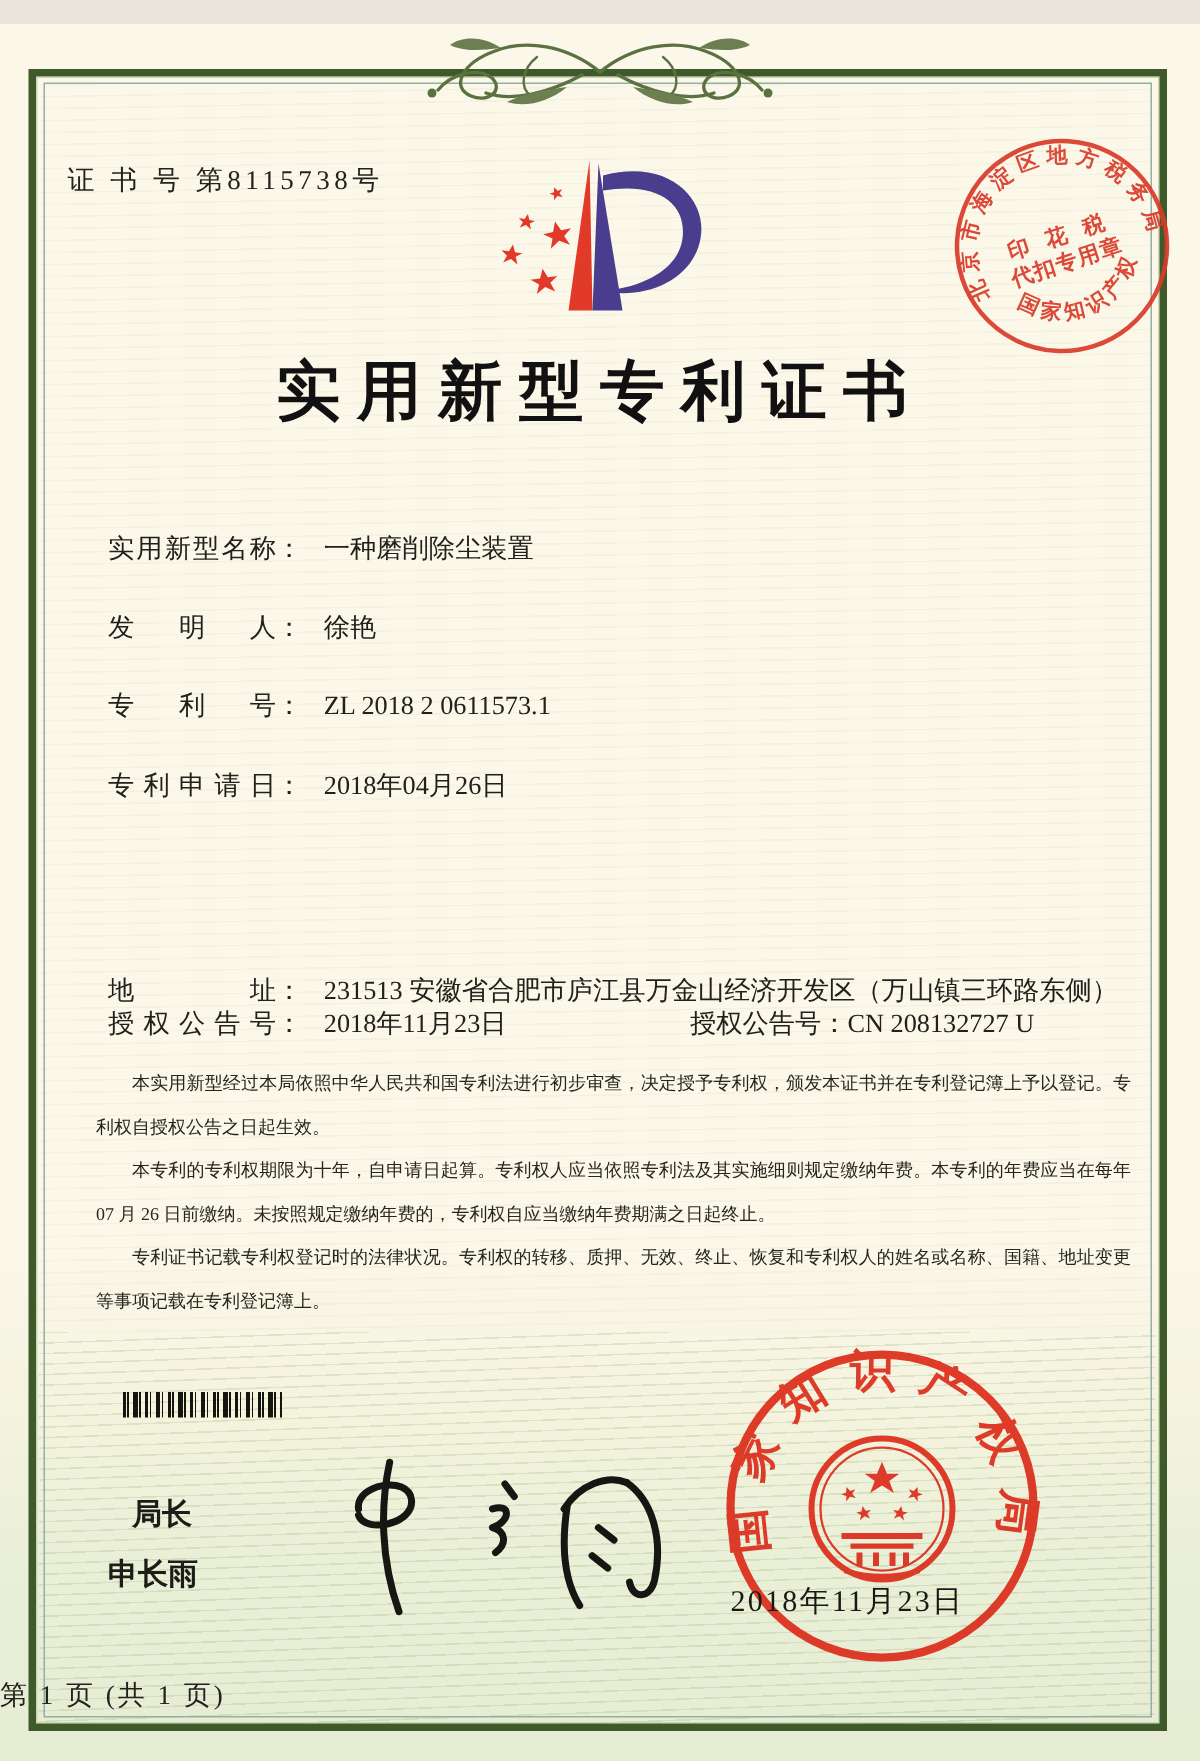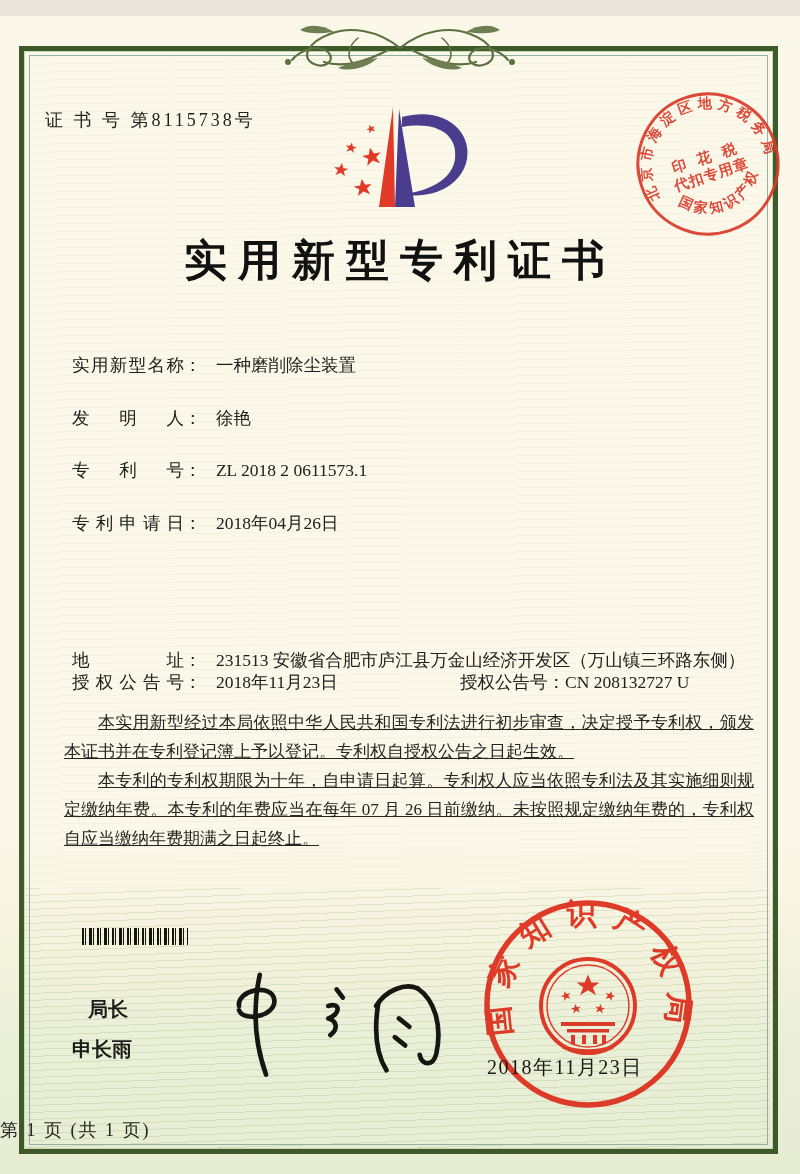--- a/index.html
+++ b/index.html
@@ -19,21 +19,21 @@
   .frame-outer{position:absolute;left:19px;top:30px;right:22px;bottom:36px;border:5px solid #3e5a2b;box-shadow:inset 0 0 0 1px #c9d8b0;}
   .frame-inner{position:absolute;left:29px;top:39px;right:32px;bottom:45px;border:1px solid #93b0a4;}
   .cert-no{position:absolute;left:45px;top:92px;font-size:18px;letter-spacing:3px;color:#23231e;}
   .title{position:absolute;left:0;right:0;top:216px;text-align:center;font-size:43px;font-weight:700;letter-spacing:11px;color:#111;}
   .row{position:absolute;left:72px;font-size:17.5px;line-height:26px;white-space:nowrap;}
   .row .lbl{display:inline-block;width:112px;text-align:justify;text-align-last:justify;vertical-align:top;}
   .row .colon{display:inline-block;vertical-align:top;}
   .row .val{display:inline-block;margin-left:10px;vertical-align:top;}
   .row .val.wrap{white-space:normal;width:552px;}
   .row .right-col{position:absolute;left:388px;top:0;white-space:nowrap;}
-  .body-text{position:absolute;left:64px;top:692px;width:690px;font-size:17px;line-height:29px;text-align:justify;color:#26261f;text-decoration:underline;}
+  .body-text{position:absolute;left:64px;top:692px;width:690px;font-size:12px;line-height:29px;text-align:justify;color:#26261f;}
   .body-text p{margin:0;text-indent:2em;}
   .barcode{position:absolute;left:82px;top:912px;width:106px;height:17px;
     background:repeating-linear-gradient(90deg,#15150f 0 2px,transparent 2px 3px,#15150f 3px 4px,transparent 4px 7px,#15150f 7px 10px,transparent 10px 11px,#15150f 11px 12px,transparent 12px 15px);}
   .signer-title{position:absolute;left:88px;top:980px;font-family:Liberation Serif, serif;font-weight:700;font-size:20px;color:#1c1c18;}
   .signer-name{position:absolute;left:72px;top:1020px;font-family:"Liberation Sans","DejaVu Sans",sans-serif;font-weight:700;font-size:20px;color:#1c1c18;}
   .signature-svg{position:absolute;left:212px;top:942px;}
   .tax-stamp{position:absolute;left:630px;top:70px;opacity:.92;}
   .logo-svg{position:absolute;left:318px;top:83px;}
   .ornament-svg{position:absolute;left:238px;top:2px;}
   .seal-svg{position:absolute;left:478px;top:878px;opacity:.95;}
@@ -124,20 +124,21 @@
   </div>
   <div class="row" style="top:653px">
     <span class="lbl">授权公告号</span><span class="colon">：</span>
     <span class="val">2018年11月23日</span>
     <span class="right-col"><span>授权公告号</span><span>：</span><span>CN 208132727 U</span></span>
   </div>
 
   <div class="body-text">
     <p>本实用新型经过本局依照中华人民共和国专利法进行初步审查，决定授予专利权，颁发本证书并在专利登记簿上予以登记。专利权自授权公告之日起生效。</p>
     <p>本专利的专利权期限为十年，自申请日起算。专利权人应当依照专利法及其实施细则规定缴纳年费。本专利的年费应当在每年 07 月 26 日前缴纳。未按照规定缴纳年费的，专利权自应当缴纳年费期满之日起终止。</p>
+    <p>专利证书记载专利权登记时的法律状况。专利权的转移、质押、无效、终止、恢复和专利权人的姓名或名称、国籍、地址变更等事项记载在专利登记簿上。</p>
   </div>
 
   <div class="barcode"></div>
 
   <div class="signer-title">局长</div>
   <div class="signer-name">申长雨</div>
 
   <svg class="signature-svg" width="270" height="125" viewBox="0 0 260 120">
     <g stroke="#161612" stroke-width="4.5" fill="none" stroke-linecap="round" stroke-linejoin="round">
       <path d="M46,16 C40,44 40,78 52,112"></path>

